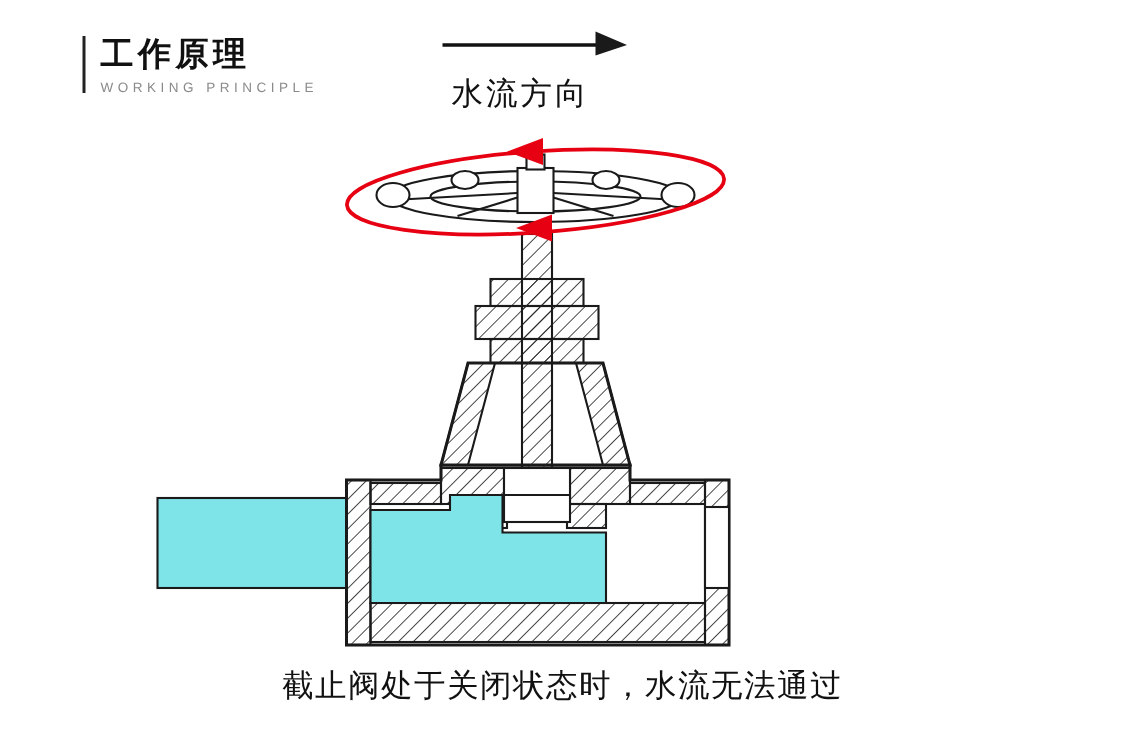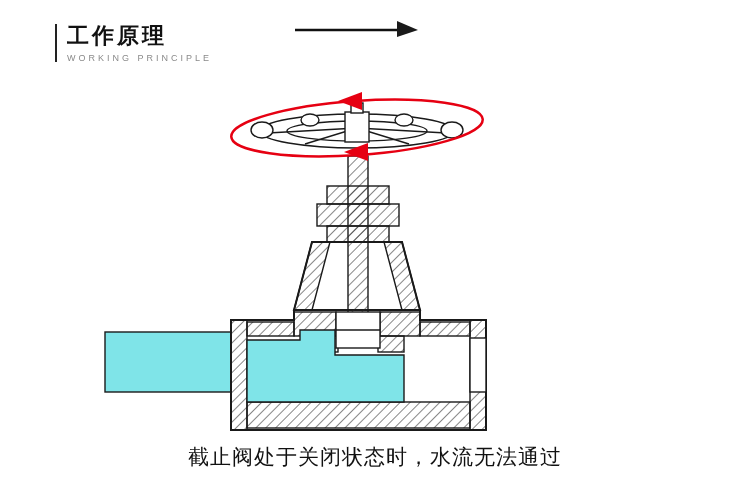--- a/index.html
+++ b/index.html
@@ -34,20 +34,21 @@
 <div class="page">
 
   <div class="header">
     <div class="header-bar"></div>
     <div>
       <div class="header-title">工作原理</div>
       <div class="header-sub">WORKING PRINCIPLE</div>
     </div>
   </div>
 
+  <div class="flow-label">水流方向</div>
 
   <div class="caption">截止阀处于关闭状态时，水流无法通过</div>
 
   <svg class="diagram" width="750" height="500" viewBox="0 0 750 500">
     <defs>
       <pattern id="hatch" width="7" height="7" patternUnits="userSpaceOnUse" patternTransform="rotate(45)">
         <line x1="0" y1="0" x2="0" y2="7" stroke="#222" stroke-width="1.1"></line>
       </pattern>
     </defs>
 

